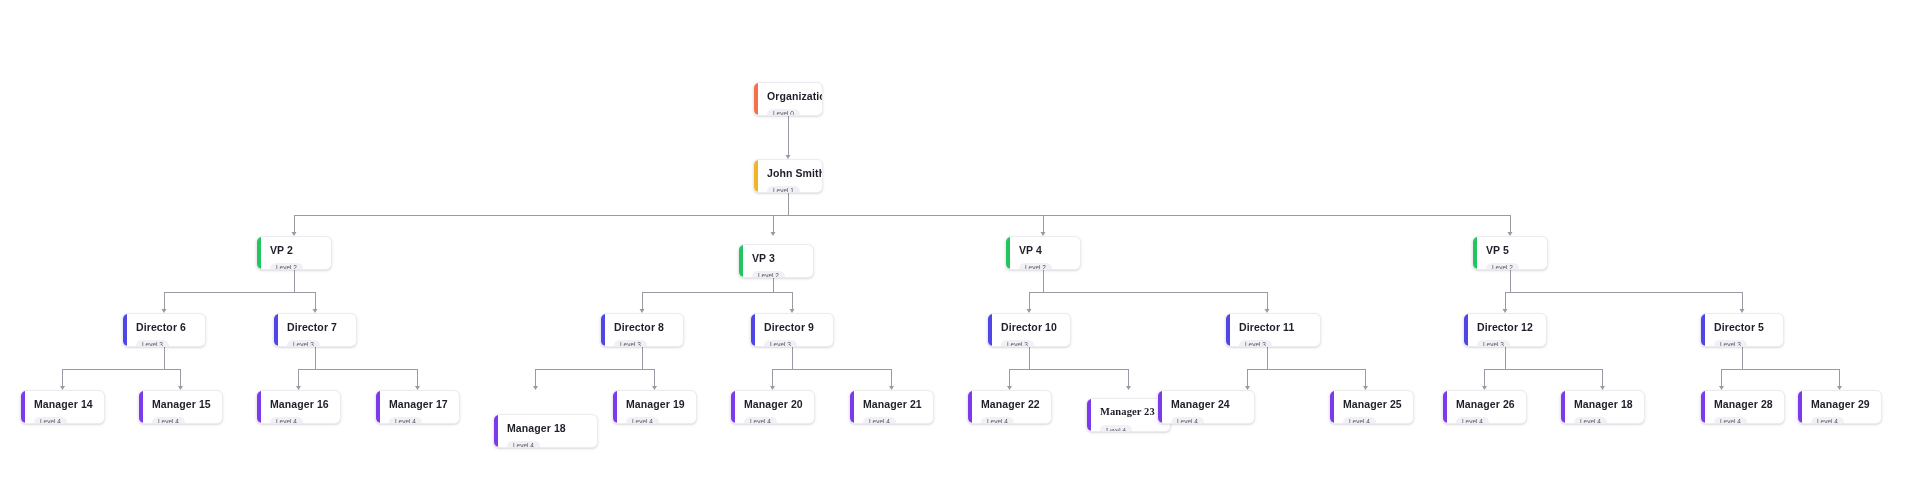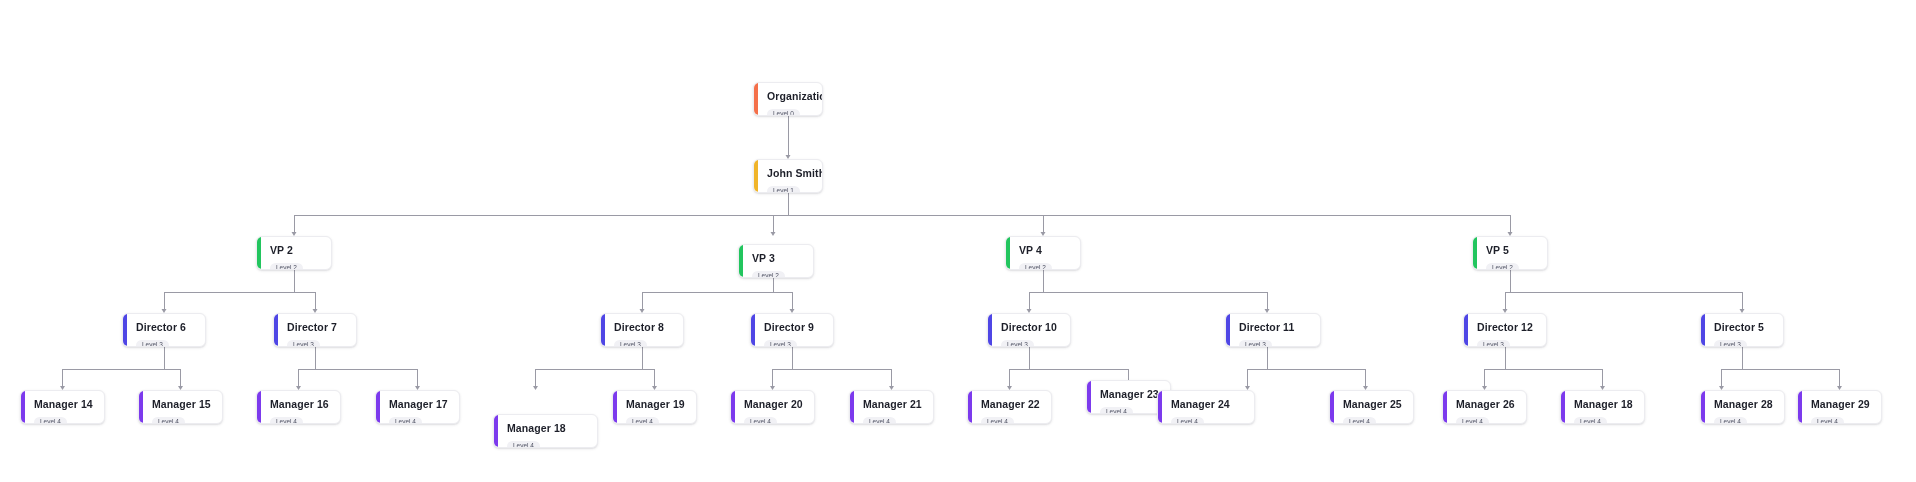--- a/index.html
+++ b/index.html
@@ -235,21 +235,21 @@
         <div class="body"><div class="title">Manager 20</div><div class="badge">Level 4</div></div>
       </div>
       <div class="node lvl4" style="left: 849px; top: 390px; width: 85px; height: 34px;">
         <div class="accent" style="background: rgb(124, 58, 237);"></div>
         <div class="body"><div class="title">Manager 21</div><div class="badge">Level 4</div></div>
       </div>
       <div class="node lvl4" style="left: 967px; top: 390px; width: 85px; height: 34px;">
         <div class="accent" style="background: rgb(124, 58, 237);"></div>
         <div class="body"><div class="title">Manager 22</div><div class="badge">Level 4</div></div>
       </div>
-      <div class="node lvl4" style="left: 1086px; top: 380px; width: 85px; height: 34px;">
+      <div class="node lvl4" style="left: 1086px; top: 398px; width: 85px; height: 34px; font-family: Liberation Serif, serif;">
         <div class="accent" style="background: rgb(124, 58, 237);"></div>
         <div class="body"><div class="title">Manager 23</div><div class="badge">Level 4</div></div>
       </div>
       <div class="node lvl4" style="left: 1157px; top: 390px; width: 98px; height: 34px;">
         <div class="accent" style="background: rgb(124, 58, 237);"></div>
         <div class="body"><div class="title">Manager 24</div><div class="badge">Level 4</div></div>
       </div>
       <div class="node lvl4" style="left: 1323px; top: 390px; width: 85px; height: 34px; margin-left: 6px;">
         <div class="accent" style="background: rgb(124, 58, 237);"></div>
         <div class="body"><div class="title">Manager 25</div><div class="badge">Level 4</div></div>

